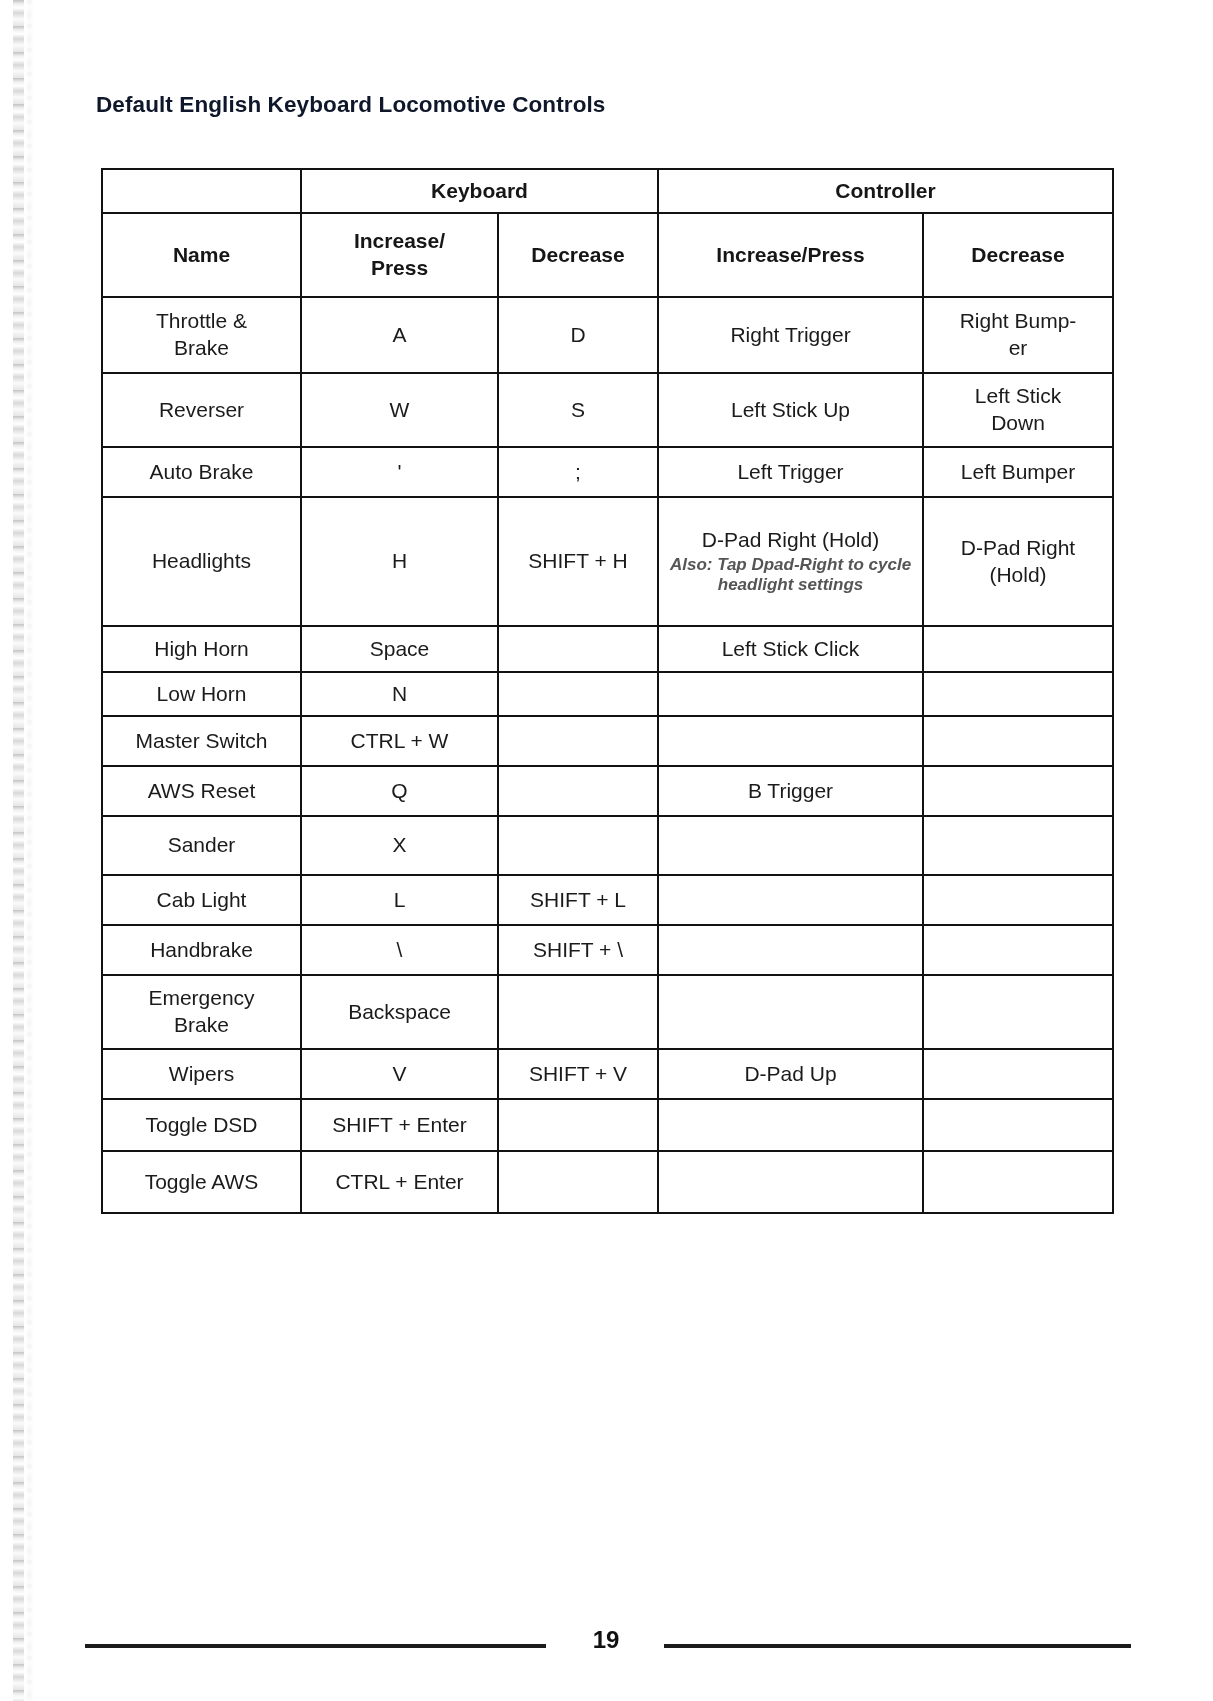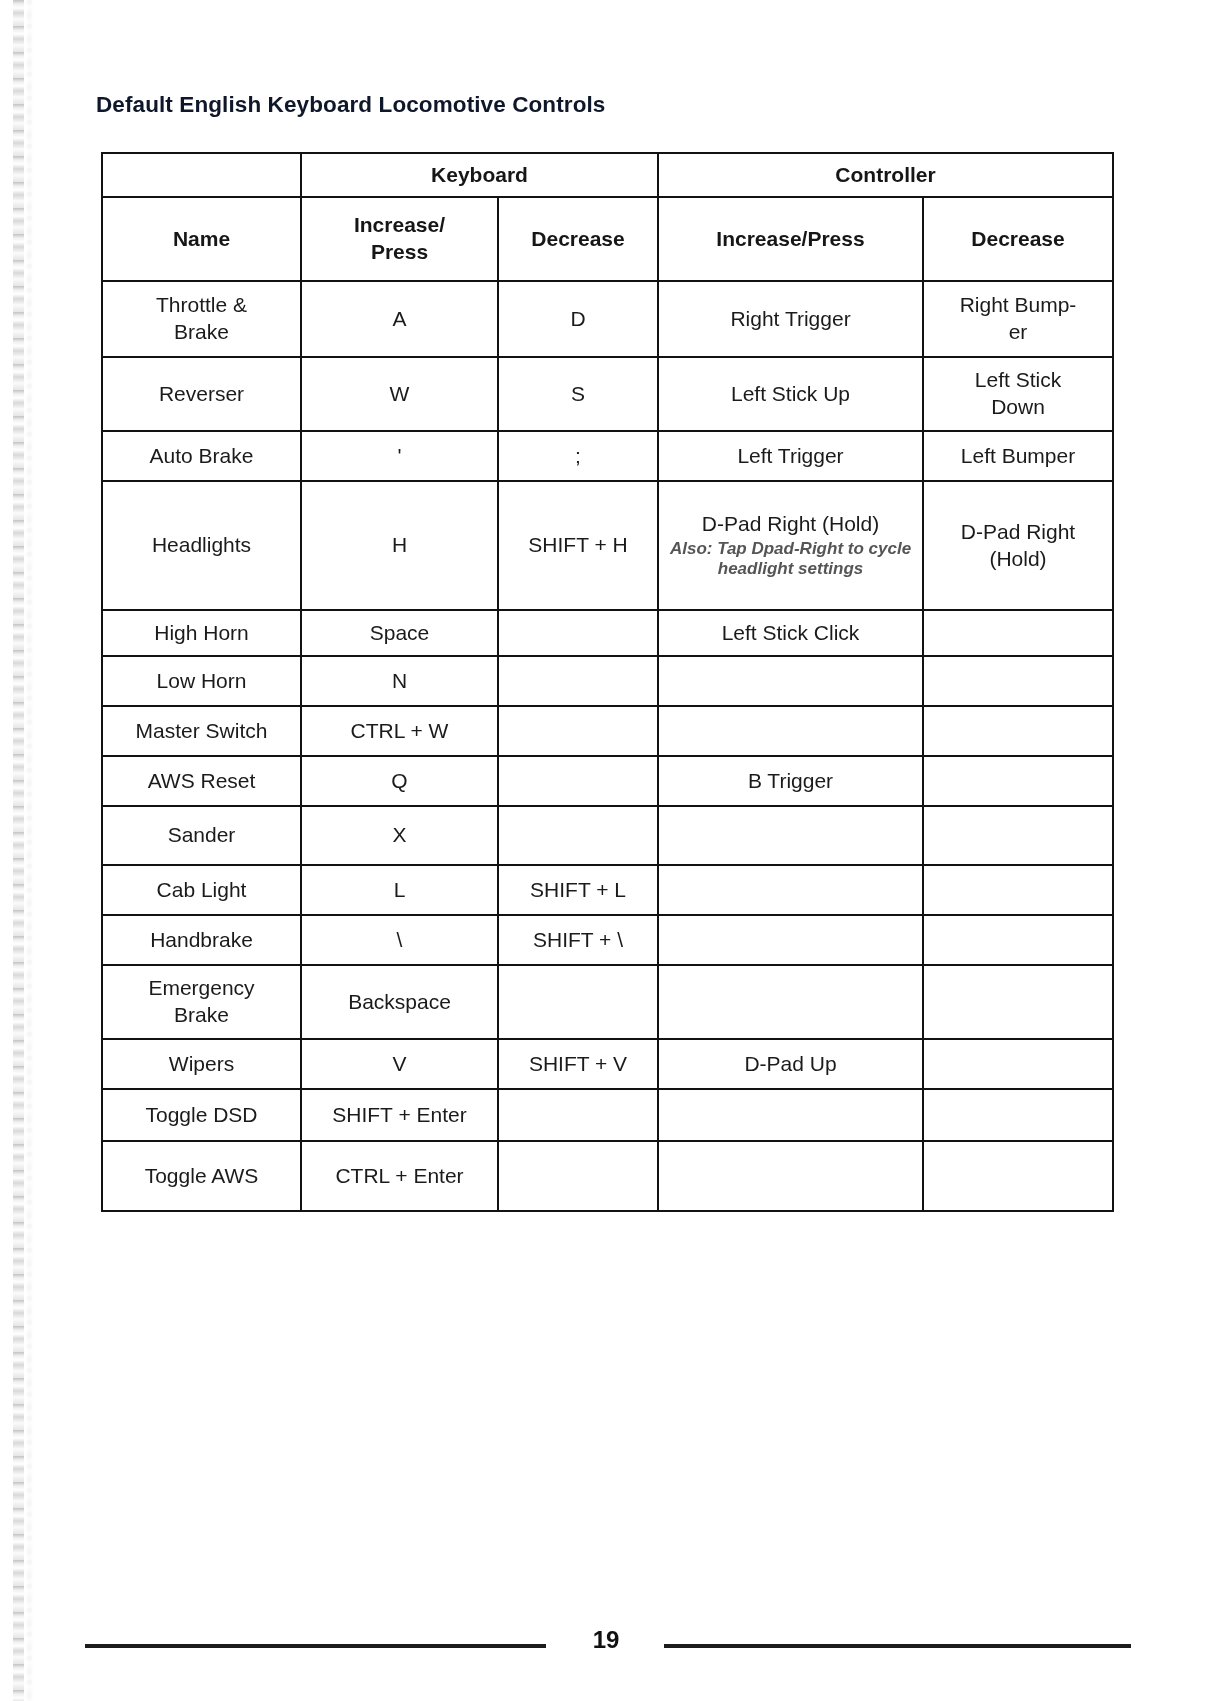--- a/index.html
+++ b/index.html
@@ -31,21 +31,21 @@
     opacity:.5;
   }
 
   .page-title{
     position:absolute;left:96px;top:92px;
     font-size:22.5px;font-weight:bold;color:#0f172a;
     letter-spacing:.1px;
   }
 
   table.controls{
-    position:absolute;left:101px;top:152px;
+    position:absolute;left:101px;top:168px;
     border-collapse:collapse;table-layout:fixed;
     width:1011px;
   }
   table.controls td, table.controls th{
     border:2.8px solid #121212;
     font-size:21px;font-weight:normal;
     text-align:center;vertical-align:middle;
     padding:2px 6px;
     white-space:pre-line;
     line-height:1.28;
@@ -133,21 +133,21 @@
     <td>D-Pad Right
 (Hold)</td>
   </tr>
   <tr style="height:46px">
     <td class="name-cell">High Horn</td>
     <td>Space</td>
     <td></td>
     <td>Left Stick Click</td>
     <td></td>
   </tr>
-  <tr style="height:50px">
+  <tr style="height:44px">
     <td class="name-cell">Low Horn</td>
     <td>N</td>
     <td></td>
     <td></td>
     <td></td>
   </tr>
   <tr style="height:50px">
     <td class="name-cell">Master Switch</td>
     <td>CTRL + W</td>
     <td></td>
@@ -197,21 +197,21 @@
     <td>D-Pad Up</td>
     <td></td>
   </tr>
   <tr style="height:52px">
     <td class="name-cell">Toggle DSD</td>
     <td>SHIFT + Enter</td>
     <td></td>
     <td></td>
     <td></td>
   </tr>
-  <tr style="height:70px">
+  <tr style="height:62px">
     <td class="name-cell">Toggle AWS</td>
     <td>CTRL + Enter</td>
     <td></td>
     <td></td>
     <td></td>
   </tr>
 </tbody>
   </table>
 
 <div class="footer-rule rule-left"></div>

